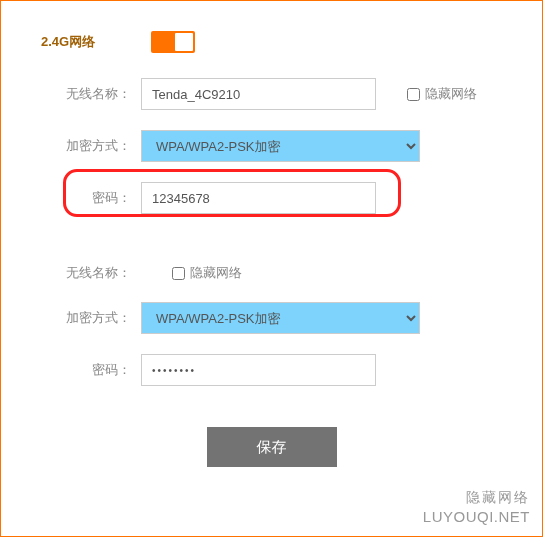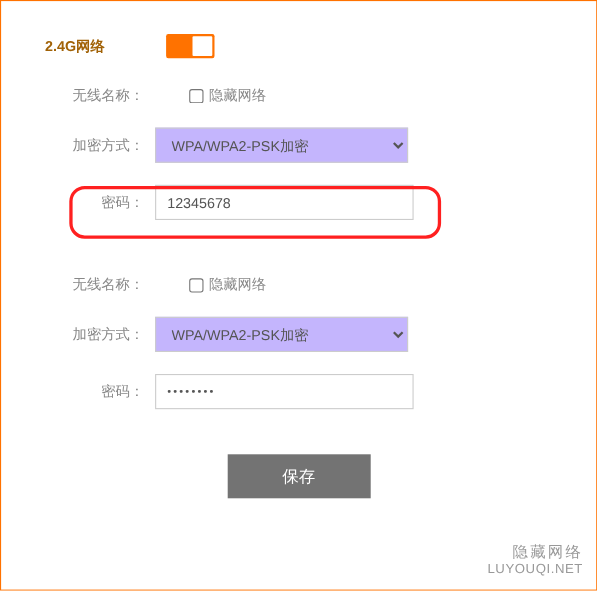--- a/index.html
+++ b/index.html
@@ -60,28 +60,28 @@
     .form-input {
       width: 235px;
       height: 32px;
       border: 1px solid #ccc;
       padding: 0 10px;
       font-size: 13px;
       font-family: inherit;
       color: #555;
     }
     .form-select {
-      width: 230px;
+      width: 279px;
       height: 32px;
       border: 1px solid #ccc;
       padding: 0 10px;
       font-size: 13px;
       font-family: inherit;
       color: #555;
-      background: #c4b5fd;
+      background: #7dd3fc;
     }
     .checkbox-wrap {
       display: flex;
       align-items: center;
       margin-left: 31px;
     }
     .checkbox-wrap input[type="checkbox"] {
       margin-right: 5px;
     }
     .checkbox-label {
@@ -119,80 +119,81 @@
       bottom: 10px;
       text-align: right;
       color: #999;
       line-height: 1.3;
     }
     .watermark .line1 {
       font-size: 14px;
       letter-spacing: 2px;
     }
     .watermark .line2 {
-      font-size: 12px;
+      font-size: 15px;
       letter-spacing: 0.5px;
     }
     .password-dots {
       letter-spacing: 2px;
       font-size: 10px;
     }
   </style>
 </head>
 <body>
 
 <div class="container">
 
   <div class="section-header">
     <div class="section-title">2.4G网络</div>
     <div class="toggle"></div>
   </div>
+
+  <div class="form-row">
+    <div class="form-label">无线名称：</div>
+    <input type="text" class="form-input" value="Tenda_4C9210" style="">
+    <div class="checkbox-wrap">
+      <input type="checkbox" style="">
+      <span class="checkbox-label">隐藏网络</span>
+    </div>
+  </div>
+
+  <div class="form-row">
+    <div class="form-label">加密方式：</div>
+    <select class="form-select">
+      <option>WPA/WPA2-PSK加密</option>
+    </select>
+  </div>
+
+  <div class="form-row">
+    <div class="form-label">密码：</div>
+    <input type="text" class="form-input" value="12345678" style="">
+  </div>
+
+  <div class="highlight-box"></div>
+
+  <div class="section-gap"></div>
+
 
   <div class="form-row">
     <div class="form-label">无线名称：</div>
     <div class="checkbox-wrap">
       <input type="checkbox" style="">
       <span class="checkbox-label">隐藏网络</span>
     </div>
   </div>
 
   <div class="form-row">
     <div class="form-label">加密方式：</div>
     <select class="form-select">
       <option>WPA/WPA2-PSK加密</option>
     </select>
   </div>
 
   <div class="form-row">
     <div class="form-label">密码：</div>
-    <input type="text" class="form-input" value="12345678" style="">
-  </div>
-
-  <div class="highlight-box"></div>
-
-  <div class="section-gap"></div>
-
-
-  <div class="form-row">
-    <div class="form-label">无线名称：</div>
-    <div class="checkbox-wrap">
-      <input type="checkbox" style="">
-      <span class="checkbox-label">隐藏网络</span>
-    </div>
-  </div>
-
-  <div class="form-row">
-    <div class="form-label">加密方式：</div>
-    <select class="form-select">
-      <option>WPA/WPA2-PSK加密</option>
-    </select>
-  </div>
-
-  <div class="form-row">
-    <div class="form-label">密码：</div>
     <input type="text" class="form-input password-dots" value="••••••••" style="">
   </div>
 
   <button class="save-button">保存</button>
 
   <div class="watermark">
     <div class="line1">隐藏网络</div>
     <div class="line2">LUYOUQI.NET</div>
   </div>
 

